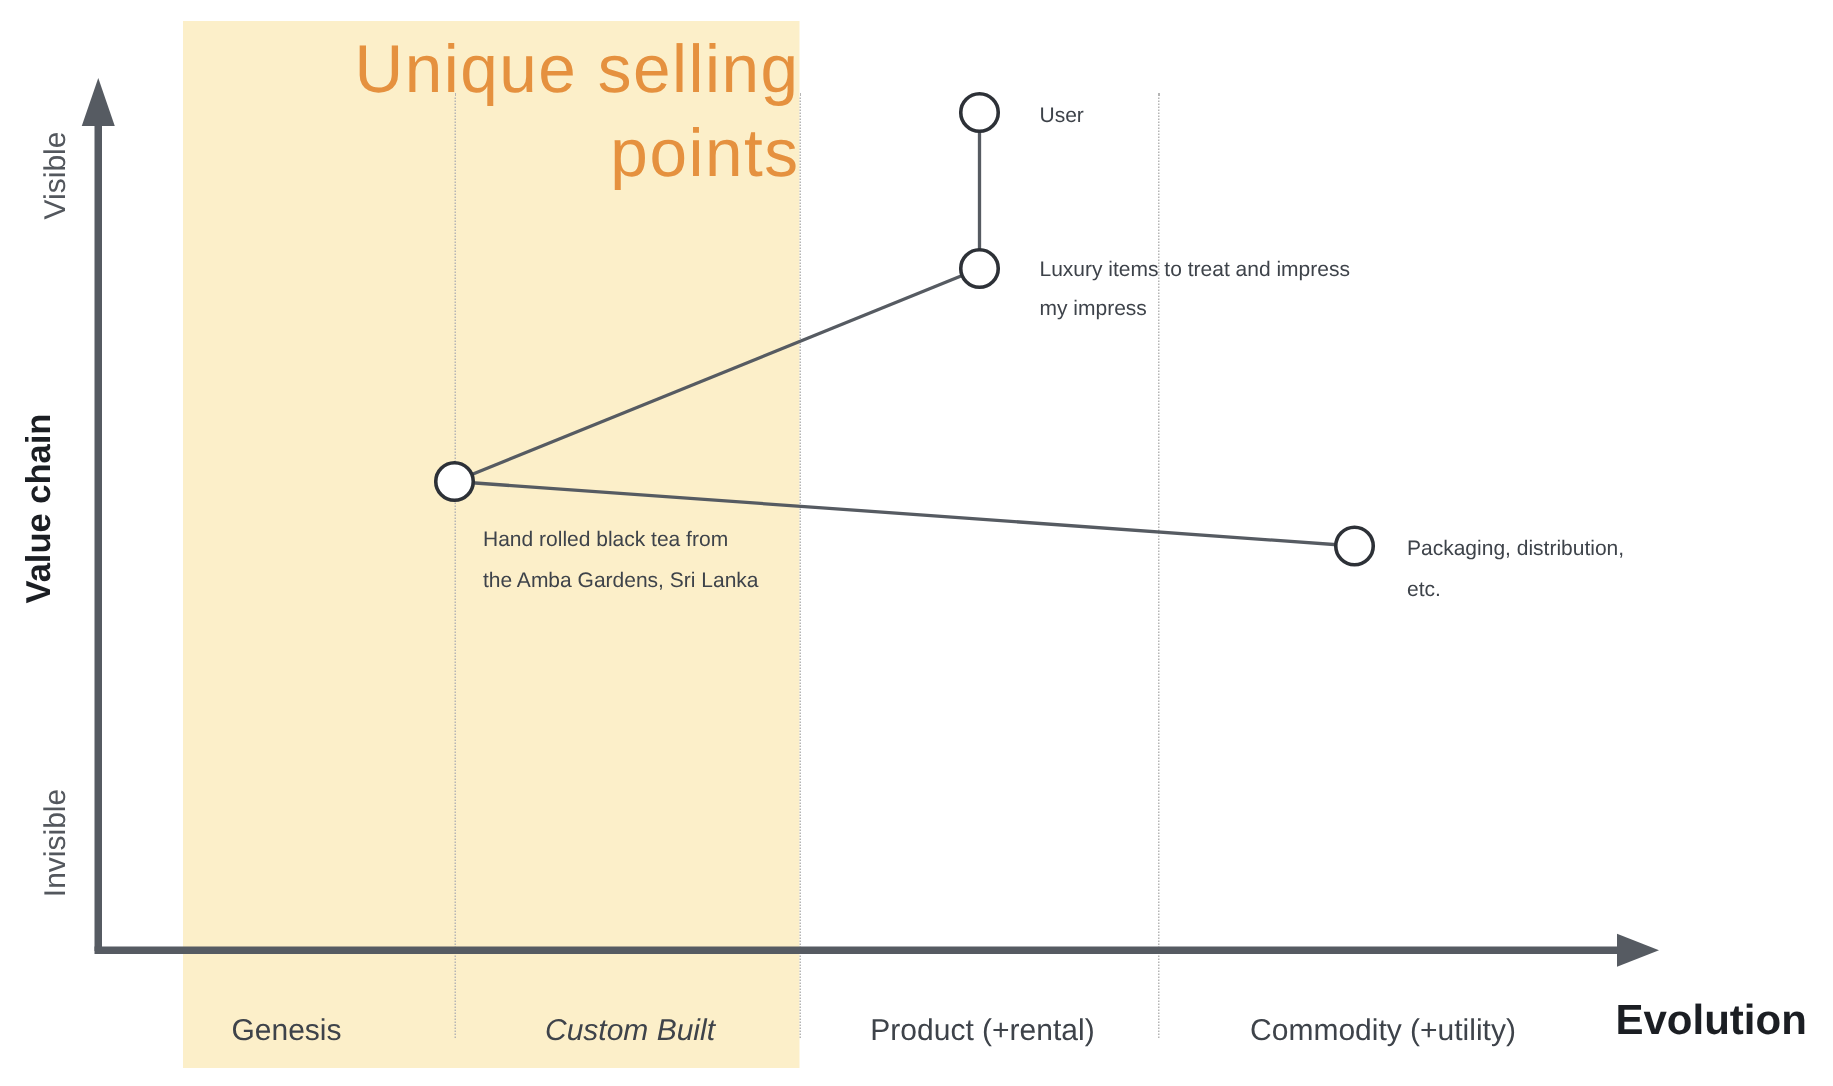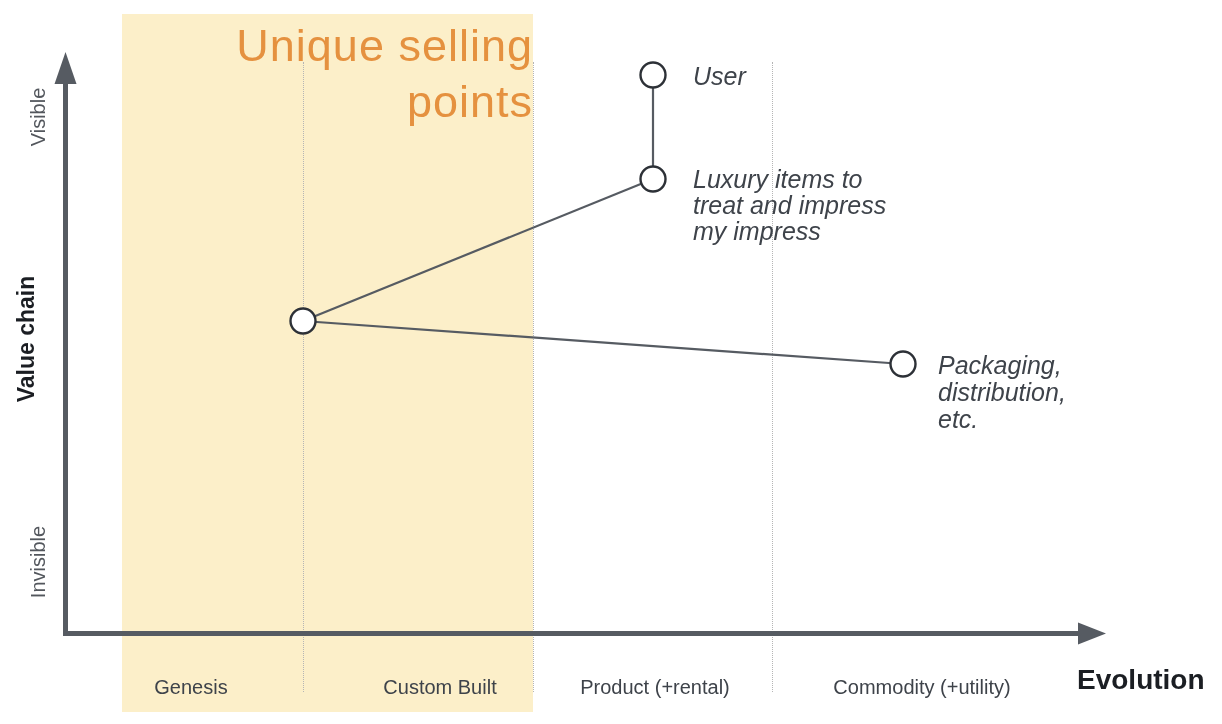--- a/index.html
+++ b/index.html
@@ -49,44 +49,43 @@
 
   svg.overlay {
     position: absolute;
     left: 0; top: 0;
     z-index: 2;
   }
 
   
   .node-label {
     position: absolute;
-    font-size: 25px;
+    font-size: 14px;
     line-height: 26px;
     color: #3e434a;
     z-index: 3;
-    font-style: italic;
   }
   .nl-user       { left: 693px; top: 63px; }
   .nl-luxury     { left: 693px; top: 166px; width: 207px; }
   .nl-tea        { left: 322px; top: 346px; width: 185px; line-height: 27px; }
   .nl-packaging  { left: 938px; top: 352px; width: 150px; line-height: 27px; }
 
   
   .stage-label {
     position: absolute;
     top: 659px;
     transform: translateX(-50%);
     font-size: 20px;
     color: #3e434a;
     white-space: nowrap;
     z-index: 3;
     margin-top: 17px;
   }
   .st1 { left: 191px; }
-  .st2 { left: 440px; }
+  .st2 { left: 420px; font-style: italic; }
   .st3 { left: 655px; }
   .st4 { left: 922px; text-align: center; }
 
   .x-axis-title {
     position: absolute;
     left: 1077px; top: 664px;
     font-size: 28px;
     font-weight: bold;
     color: #1b1e23;
     white-space: nowrap;
@@ -134,20 +133,21 @@
     <line x1="303" y1="321" x2="903" y2="364" stroke="#565b62" stroke-width="2.2"></line>
 
     <circle cx="653" cy="75" r="12.5" fill="#ffffff" stroke="#2d3137" stroke-width="2.4"></circle>
     <circle cx="653" cy="179" r="12.5" fill="#ffffff" stroke="#2d3137" stroke-width="2.4"></circle>
     <circle cx="303" cy="321" r="12.5" fill="#ffffff" stroke="#2d3137" stroke-width="2.4"></circle>
     <circle cx="903" cy="364" r="12.5" fill="#ffffff" stroke="#2d3137" stroke-width="2.4"></circle>
   </svg>
 
   <div class="node-label nl-user">User</div>
   <div class="node-label nl-luxury">Luxury items to treat and impress my impress</div>
+  <div class="node-label nl-tea">Hand rolled black tea from the Amba Gardens, Sri Lanka</div>
   <div class="node-label nl-packaging">Packaging, distribution, etc.</div>
 
   <div class="stage-label st1">Genesis</div>
   <div class="stage-label st2">Custom Built</div>
   <div class="stage-label st3">Product (+rental)</div>
   <div class="stage-label st4">Commodity (+utility)</div>
 
   <div class="x-axis-title">Evolution</div>
 
   <div class="vlabel y-axis-title">Value chain</div>

